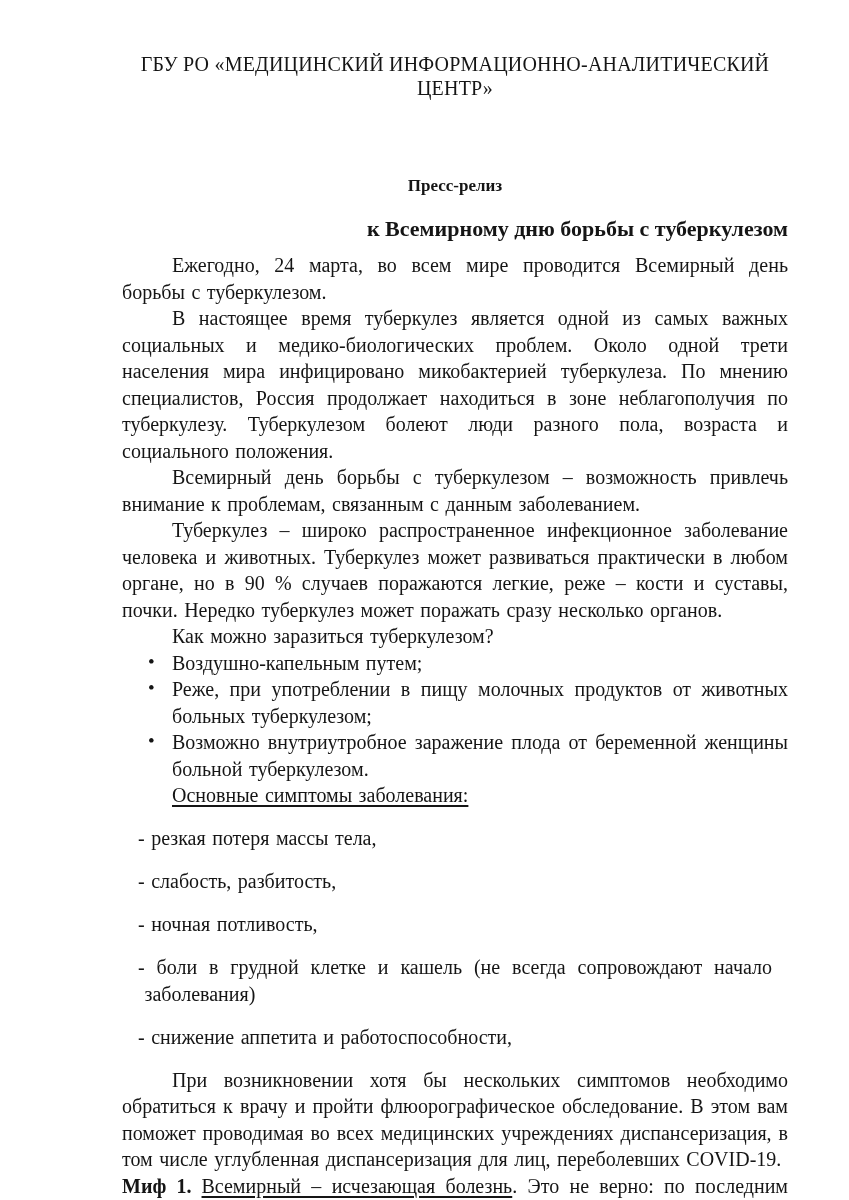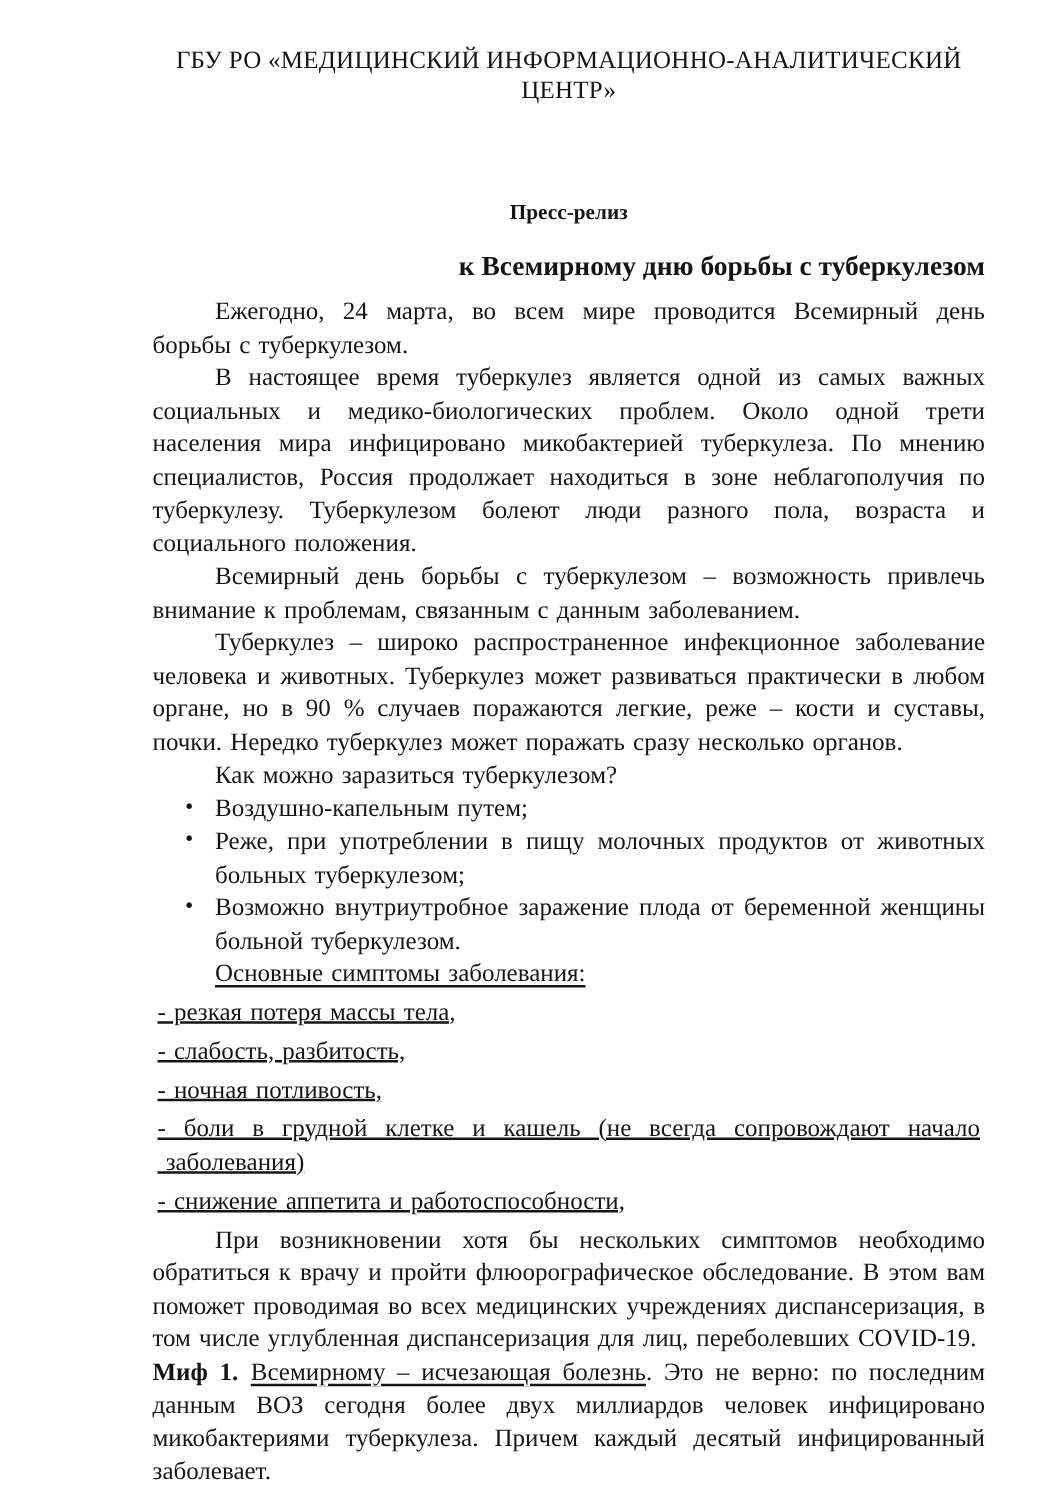--- a/index.html
+++ b/index.html
@@ -7,21 +7,21 @@
     padding: 0;
     background: #ffffff;
   }
   .page {
     position: relative;
     width: 849px;
     height: 1200px;
     margin: 0 auto;
     background: #ffffff;
     box-sizing: border-box;
-    padding: 36px 61px 30px 122px;
+    padding: 52px 61px 30px 122px;
     font-family: "Liberation Serif", "DejaVu Serif", serif;
     color: #151515;
     overflow: hidden;
   }
   .org-header {
     font-size: 20px;
     line-height: 24px;
     text-align: center;
     letter-spacing: 0.2px;
   }
@@ -73,24 +73,23 @@
     top: -1px;
     font-size: 19px;
   }
   .symptoms-heading {
     margin: 26px 0 0 0;
     text-indent: 0;
     text-decoration: underline;
     text-underline-offset: 3px;
   }
   .symptom-line {
-    margin: 4px;
+    margin: 16px;
     text-indent: 0;
     line-height: 27px;
-    text-decoration: underline;
   }
   .myths-heading {
     margin: 21px 0 0 0;
     font-weight: bold;
     text-indent: 50px;
   }
   .myth-para {
     margin: 0;
     text-indent: 0;
   }
@@ -136,16 +135,16 @@
 
     <p class="symptom-line">- резкая потеря массы тела,</p>
     <p class="symptom-line">- слабость, разбитость,</p>
     <p class="symptom-line">- ночная потливость,</p>
     <p class="symptom-line">- боли в грудной клетке и кашель (не всегда сопровождают начало &nbsp;заболевания)</p>
     <p class="symptom-line">- снижение аппетита и работоспособности,</p>
 
     <p class="para">При возникновении хотя бы нескольких симптомов необходимо обратиться к врачу и пройти флюорографическое обследование. В этом вам поможет проводимая во всех медицинских учреждениях диспансеризация, в том числе углубленная диспансеризация для лиц, переболевших COVID-19.</p>
 
 
-    <p class="myth-para"><span class="myth-label">Миф 1.</span><span class="myth-claim">Всемирному – исчезающая болезнь</span><span>. Это не верно: по последним данным ВОЗ сегодня более двух миллиардов человек инфицировано микобактериями туберкулеза. Причем каждый десятый инфицированный заболевает.</span></p>
+    <p class="myth-para"><span class="myth-label">Миф 1.</span><span class="myth-claim">Всемирный – исчезающая болезнь</span><span>. Это не верно: по последним данным ВОЗ сегодня более двух миллиардов человек инфицировано микобактериями туберкулеза. Причем каждый десятый инфицированный заболевает.</span></p>
 
   </div>
 </div>
 
 </body></html>

